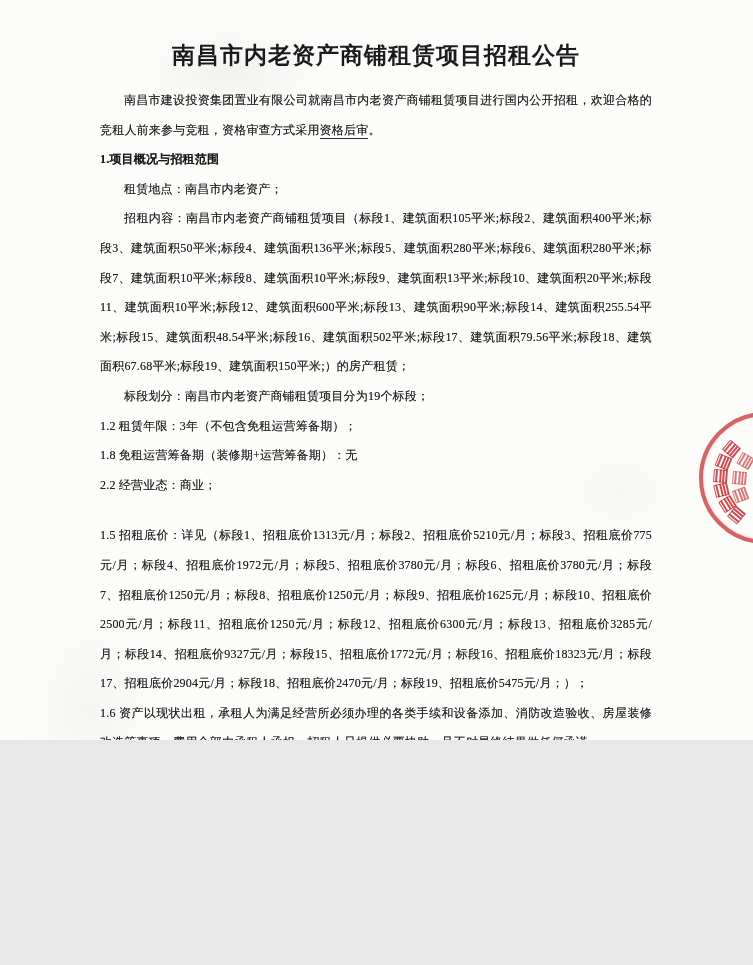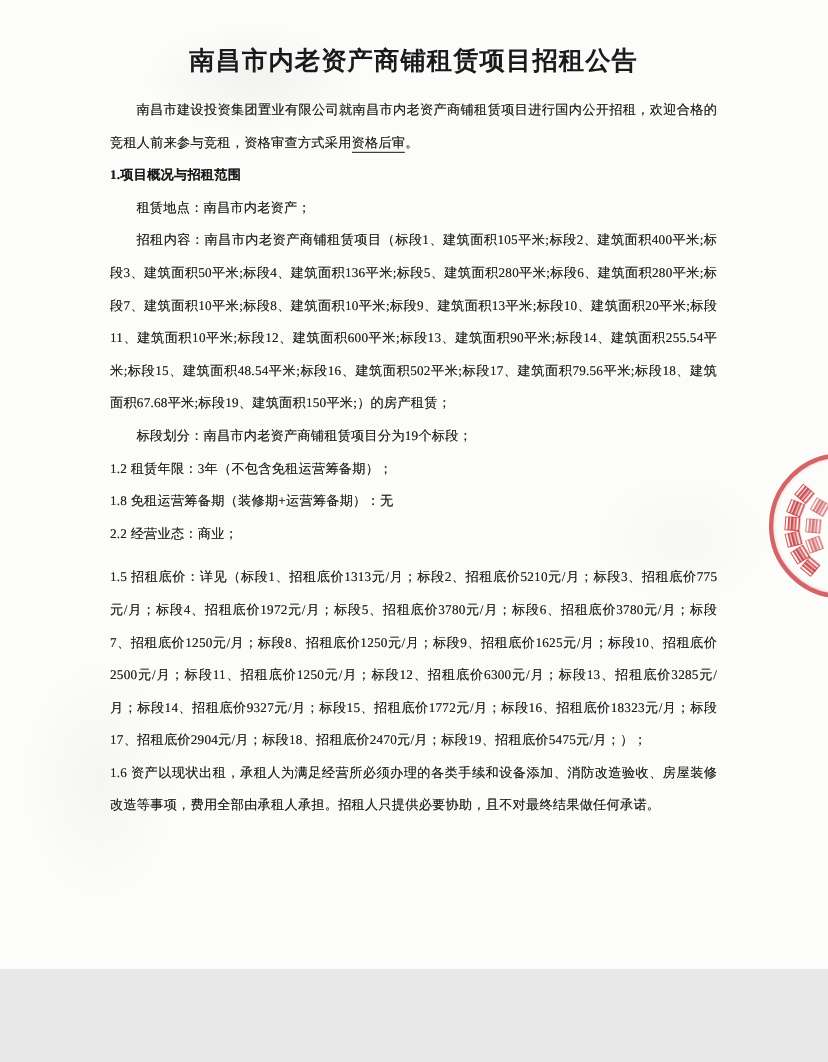--- a/index.html
+++ b/index.html
@@ -3,21 +3,21 @@
 <meta charset="utf-8">
 <style>
   html, body {
     margin: 0;
     padding: 0;
     background: #e8e8e8;
   }
   .page {
     position: relative;
     width: 753px;
-    height: 881px;
+    height: 740px;
     background: #fcfcfa;
     overflow: hidden;
     font-family: "Liberation Serif", "DejaVu Serif", serif;
     color: #222120;
   }
   
   .smudge { position: absolute; pointer-events: none; }
   .smudge.s1 { left: 130px; top: 22px; width: 200px; height: 100px;
     background: radial-gradient(ellipse at center, rgba(110,110,110,0.07), transparent 70%); }
   .smudge.s2 { left: 20px; top: 600px; width: 140px; height: 220px;
@@ -44,21 +44,21 @@
     margin: 0;
     font-size: 12px;
     line-height: 29.6px;
     text-align: justify;
     letter-spacing: 0.2px;
     color: #212121;
     text-shadow: 0 0 0.4px rgba(20,20,20,0.55);
   }
   .indent { text-indent: 2em; }
   .bold { font-weight: bold; color: #191919; }
-  .gap-top { margin-top: 10px; }
+  .gap-top { margin-top: 21px; }
   .u {
     border-bottom: 1.4px solid #2a2a2a;
     padding-bottom: 1px;
   }
 
   
   .seal {
     position: absolute;
     left: 699px;
     top: 412px;

